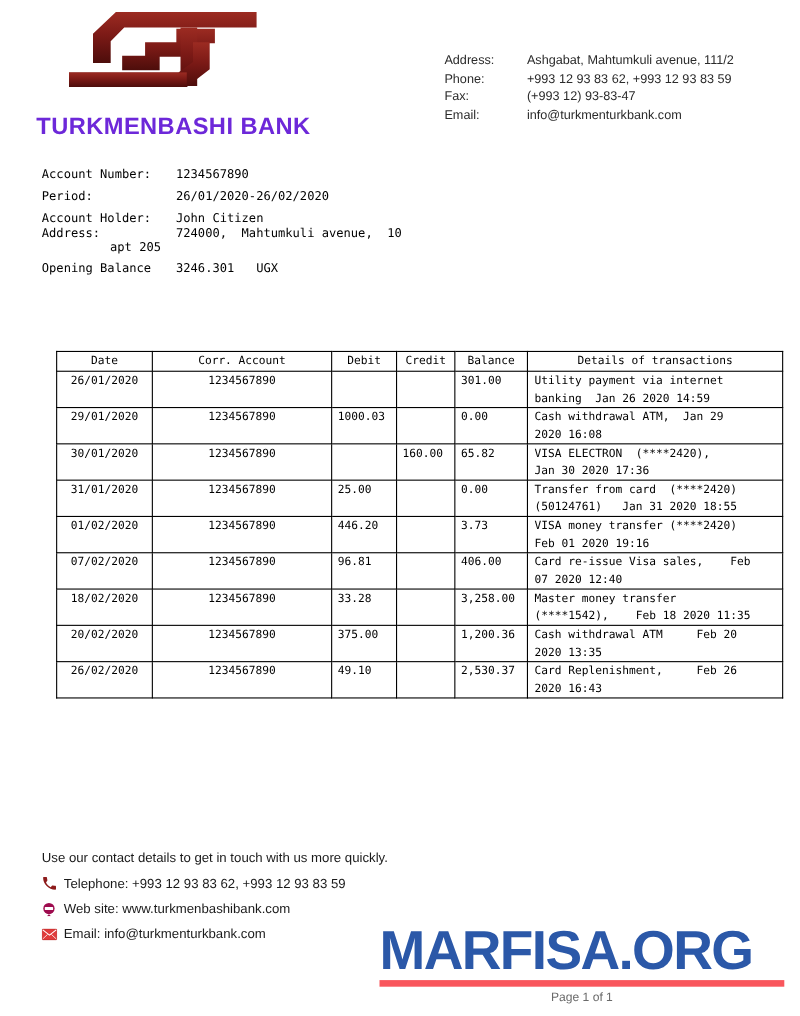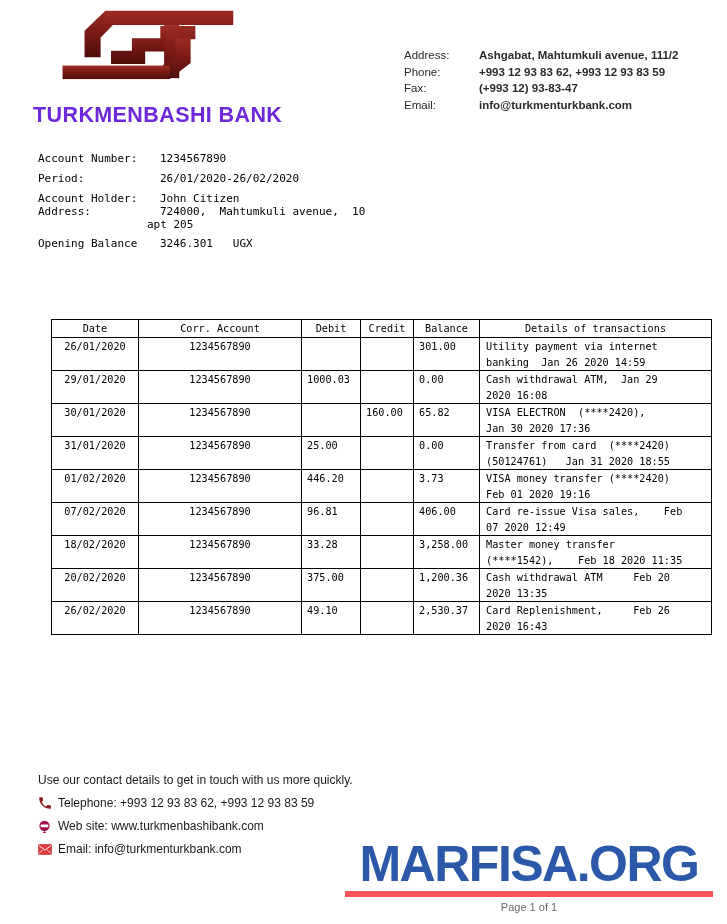--- a/index.html
+++ b/index.html
@@ -53,21 +53,20 @@
   }
   .bank-contacts .crow {
     display: flex;
   }
   .bank-contacts .clabel {
     width: 75px;
     flex: 0 0 75px;
   }
   .bank-contacts .cval {
     flex: 1 1 auto;
-    font-weight: bold;
   }
 
   
   .account-info {
     position: absolute;
     left: 38px;
     top: 152px;
     font-family: "DejaVu Sans Mono", monospace;
     font-size: 11px;
     color: #000;
@@ -81,21 +80,21 @@
   }
   .account-info .alabel {
     width: 122px;
     flex: 0 0 122px;
   }
   .account-info .aval {
     flex: 1 1 auto;
     white-space: pre;
   }
   .account-info .aval.indented {
-    margin-left: 109px;
+    margin-left: 62px;
   }
 
   
   .txn-table-wrap {
     position: absolute;
     left: 33px;
     top: 319px;
     width: 654px;
   }
   table.txn {
@@ -157,21 +156,20 @@
   .footer-contact .ftext {
     flex: 1 1 auto;
   }
 
   
   .watermark {
     position: absolute;
     left: 345px;
     top: 838px;
     width: 368px;
-    text-align: center;
   }
   .wm-text {
     font-family: "Liberation Sans", sans-serif;
     font-size: 50px;
     font-weight: bold;
     color: #2b58a8;
     letter-spacing: -1.5px;
     line-height: 52px;
     white-space: nowrap;
   }
@@ -367,21 +365,21 @@
           </td>
         </tr>
         <tr>
           <td class="c-date">07/02/2020</td>
           <td class="c-corr">1234567890</td>
           <td class="c-debit">96.81</td>
           <td class="c-credit"></td>
           <td class="c-bal">406.00</td>
           <td class="c-det">
             <div class="dline">Card re-issue Visa sales,    Feb</div>
-            <div class="dline">07 2020 12:49</div>
+            <div class="dline">07 2020 12:40</div>
           </td>
         </tr>
         <tr>
           <td class="c-date">18/02/2020</td>
           <td class="c-corr">1234567890</td>
           <td class="c-debit">33.28</td>
           <td class="c-credit"></td>
           <td class="c-bal">3,258.00</td>
           <td class="c-det">
             <div class="dline">Master money transfer</div>

